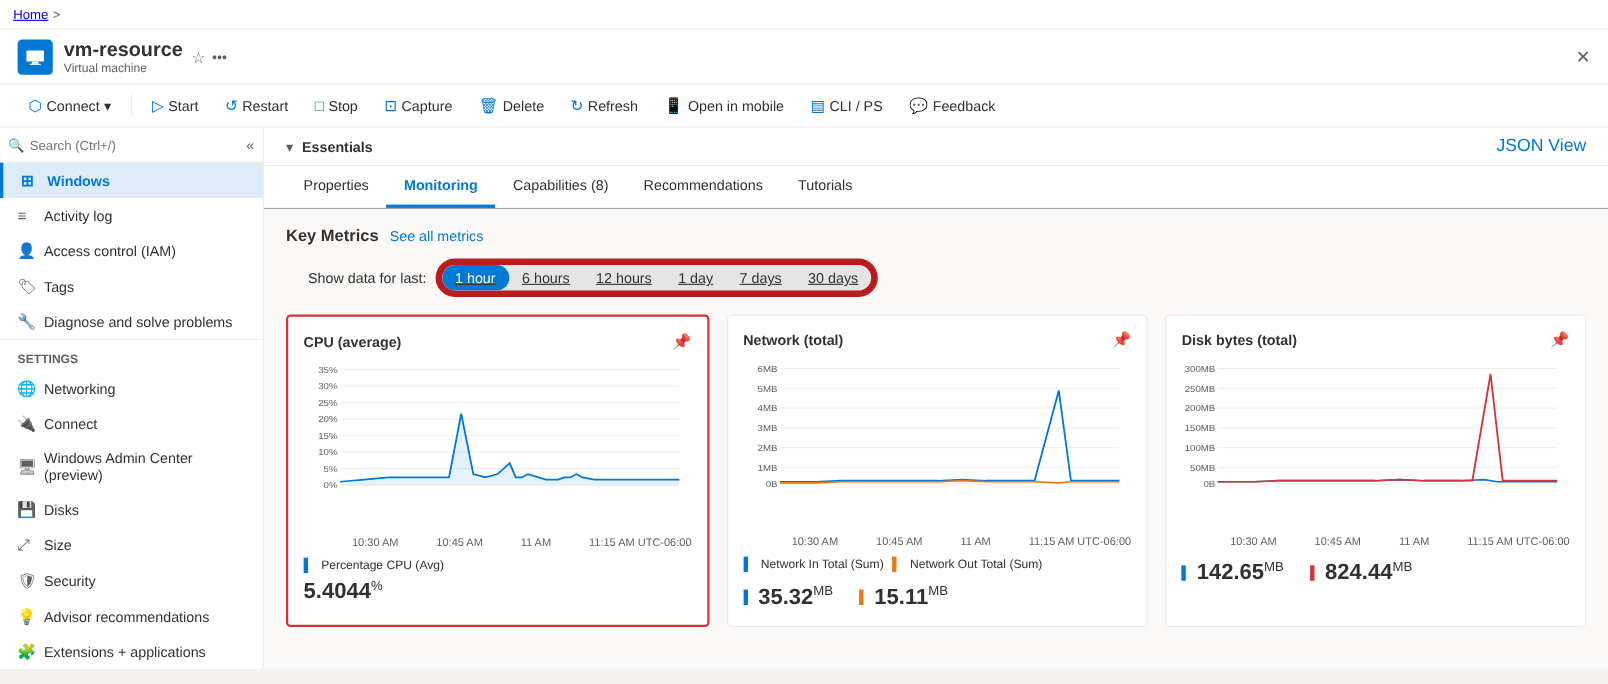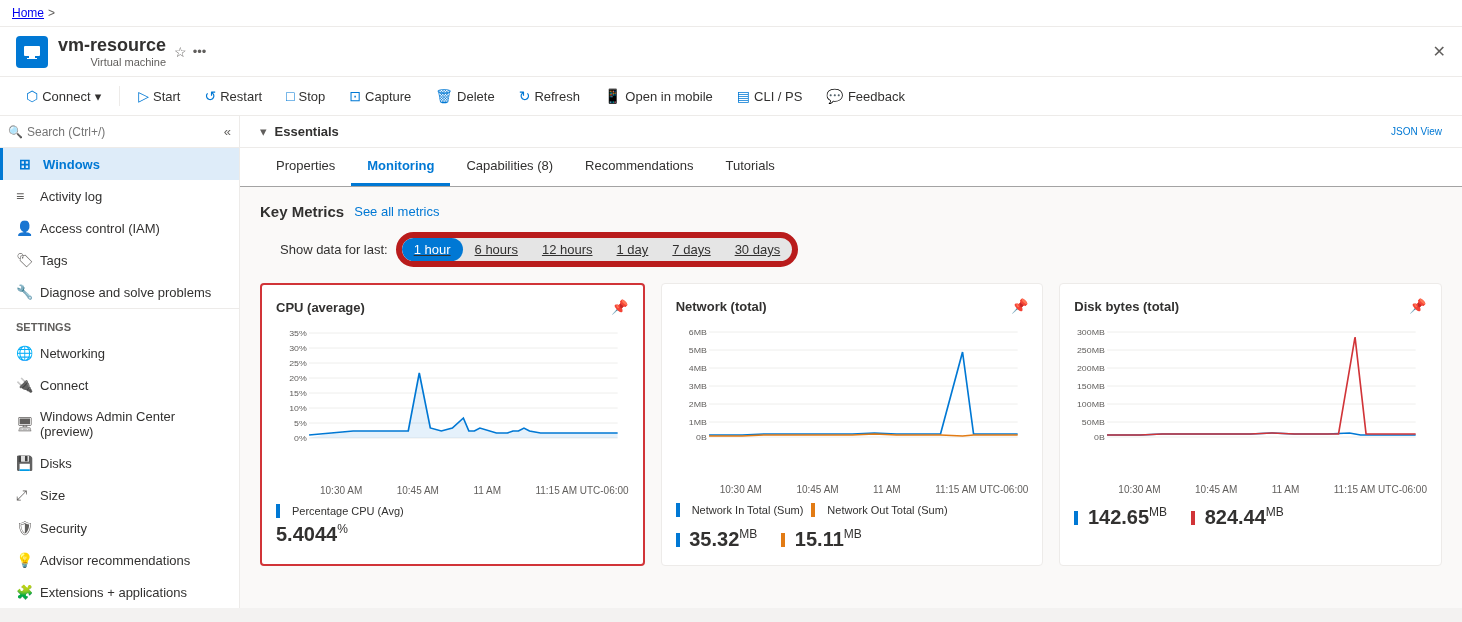--- a/index.html
+++ b/index.html
@@ -1,21 +1,21 @@
 <!DOCTYPE html>
 <html><head>
   <meta charset="utf-8">
   <style>
     * { box-sizing: border-box; margin: 0; padding: 0; }
     body { font-family: 'Segoe UI', Arial, sans-serif; font-size: 13px; background: #f3f2f1; color: #323130; }
     
     .breadcrumb { display: flex; align-items: center; padding: 6px 12px; background: #fff; font-size: 12px; color: #0078d4; border-bottom: 1px solid #edebe9; }
     .breadcrumb span { color: #605e5c; margin: 0 4px; }
     
-    .header { display: flex; align-items: center; padding: 8px 16px; background: #fff; border-bottom: 1px solid #edebe9; text-align: right; }
+    .header { display: flex; align-items: center; padding: 8px 16px; background: #fff; border-bottom: 1px solid #edebe9; }
     .header-icon { width: 32px; height: 32px; background: #0078d4; border-radius: 4px; display: flex; align-items: center; justify-content: center; margin-right: 10px; }
     .header-icon svg { fill: white; }
     .header-title { font-size: 18px; font-weight: 600; color: #323130; }
     .header-subtitle { font-size: 11px; color: #605e5c; }
     .header-star { margin-left: 8px; color: #605e5c; cursor: pointer; font-size: 14px; }
     .header-dots { margin-left: 6px; color: #605e5c; cursor: pointer; }
     .header-close { margin-left: auto; color: #605e5c; cursor: pointer; font-size: 16px; }
     
     .toolbar { display: flex; align-items: center; padding: 6px 16px; background: #fff; border-bottom: 1px solid #edebe9; gap: 4px; flex-wrap: wrap; }
     .toolbar-btn { display: flex; align-items: center; gap: 4px; padding: 5px 10px; border: none; background: transparent; cursor: pointer; color: #323130; font-size: 13px; border-radius: 2px; }
@@ -31,21 +31,21 @@
     .sidebar-item .item-icon { font-size: 14px; color: #605e5c; width: 16px; }
     .sidebar-item.active .item-icon { color: #0078d4; }
     
     .sidebar-section-label { padding: 12px 16px 4px; font-size: 11px; font-weight: 600; color: #605e5c; text-transform: uppercase; border-top: 1px solid #edebe9; }
     
     .content { flex: 1; overflow-y: auto; background: #faf9f8; padding: 0; }
     
     .essentials-bar { display: flex; align-items: center; padding: 8px 20px; background: #fff; border-bottom: 1px solid #edebe9; font-size: 13px; }
     .essentials-bar .chevron { margin-right: 8px; color: #605e5c; }
     .essentials-label { font-weight: 600; }
-    .json-view { margin-left: auto; color: #0078d4; cursor: pointer; font-size: 10px; }
+    .json-view { margin-left: auto; color: #0078d4; cursor: pointer; font-size: 16px; }
     
     .tabs { display: flex; gap: 0; padding: 0 20px; background: #fff; border-bottom: 1px solid #a3a3a3; }
     .tab { padding: 10px 16px; cursor: pointer; font-size: 13px; color: #323130; border-bottom: 3px solid transparent; }
     .tab.active { color: #0078d4; border-bottom-color: #0078d4; font-weight: 600; }
     
     .monitoring-content { padding: 16px 20px; }
     
     .key-metrics-header { display: flex; align-items: center; gap: 10px; margin-bottom: 12px; }
     .key-metrics-title { font-size: 15px; font-weight: 600; }
     .see-metrics-link { color: #0078d4; font-size: 13px; cursor: pointer; text-decoration: none; }

